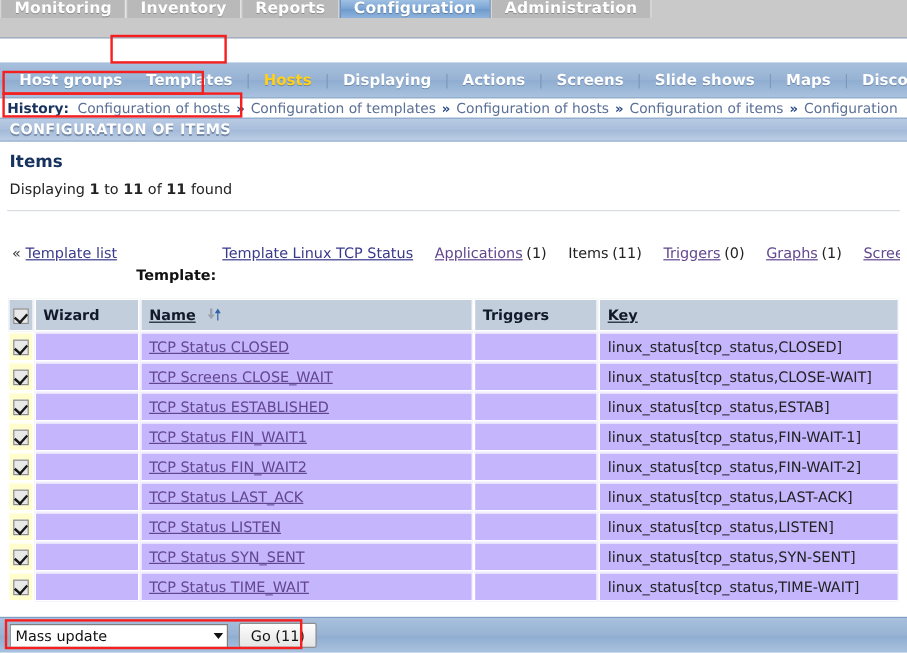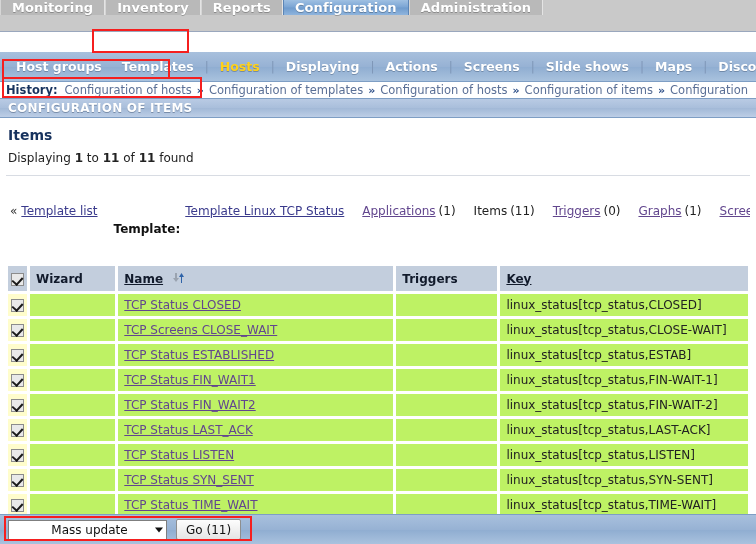--- a/index.html
+++ b/index.html
@@ -122,35 +122,35 @@
   .tmplnav-group { margin-left: 18px; color: #222; }
   .tmplnav-group .cnt { color: #222; margin-left: 3px; }
   .tmplnav-group.current { color:#222; }
 
   
   table.items {
     width: 744px;
     border-collapse: separate;
     border-spacing: 1px 1px;
     background: #ffffff;
-    margin-top: 20px;
+    margin-top: 4px;
   }
   table.items th {
     background: #c3cedd;
     color: #111a2b;
     font-size: 12px;
     font-weight: bold;
     text-align: left;
     padding: 5px 6px;
     border: 1px solid #ffffff;
     white-space: nowrap;
   }
   table.items th.cbcol { width: 20px; padding: 3px 3px; text-align:center; }
   table.items td {
-    background: #bef264;
+    background: #c4b5fd;
     font-size: 12px;
     color: #222;
     padding: 4px 6px;
     border: 1px solid #ffffff;
     height: 22px;
     white-space: nowrap;
   }
   table.items td.cbcol { width: 20px; padding: 2px 3px; text-align: center; background:#fffdcc; }
   .col-wizard { width: 88px; }
   .col-name   { width: 280px; }
@@ -183,29 +183,28 @@
   .footer {
     position: absolute;
     left: 0; bottom: 0;
     width: 756px; height: 30px;
     background: linear-gradient(to bottom, #a8c0dd 0%, #97b2d4 50%, #8fadd1 51%, #a9c2de 100%);
     border-top: 1px solid #7e9ec4;
     display: flex; align-items: center;
     padding-left: 8px;
   }
   .selectbox {
-    width: 159px; height: 20px;
+    width: 182px; height: 20px;
     background: #ffffff;
     border: 1px solid #7f7f7f;
     font-size: 12px;
     color: #111;
     display: flex; align-items: center;
     padding-left: 4px;
     position: relative;
-    justify-content: center;
   }
   .selectbox .arrow {
     position: absolute; right: 3px; top: 50%;
     transform: translateY(-50%);
     width: 0; height: 0;
     border-left: 4px solid transparent;
     border-right: 4px solid transparent;
     border-top: 5px solid #111;
   }
   .gobtn {

